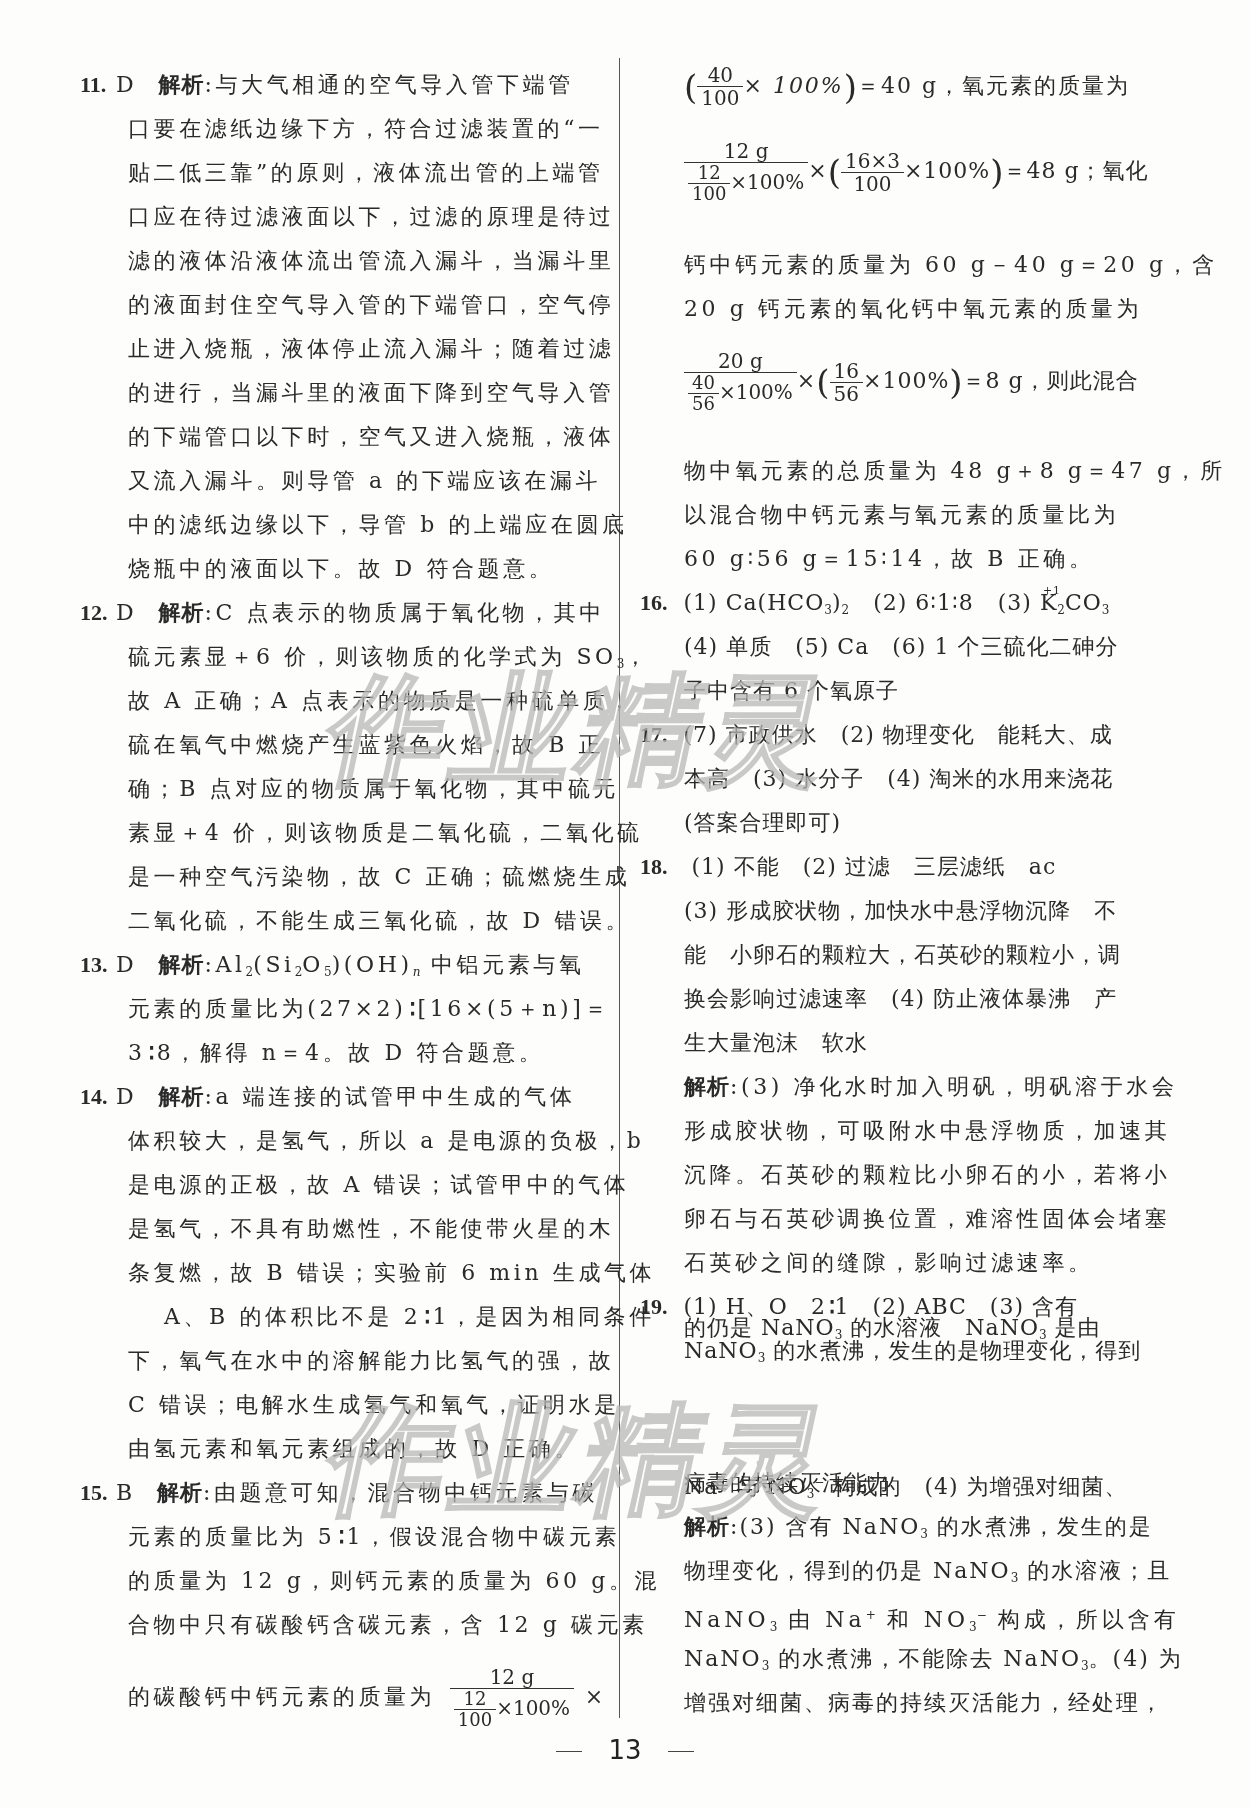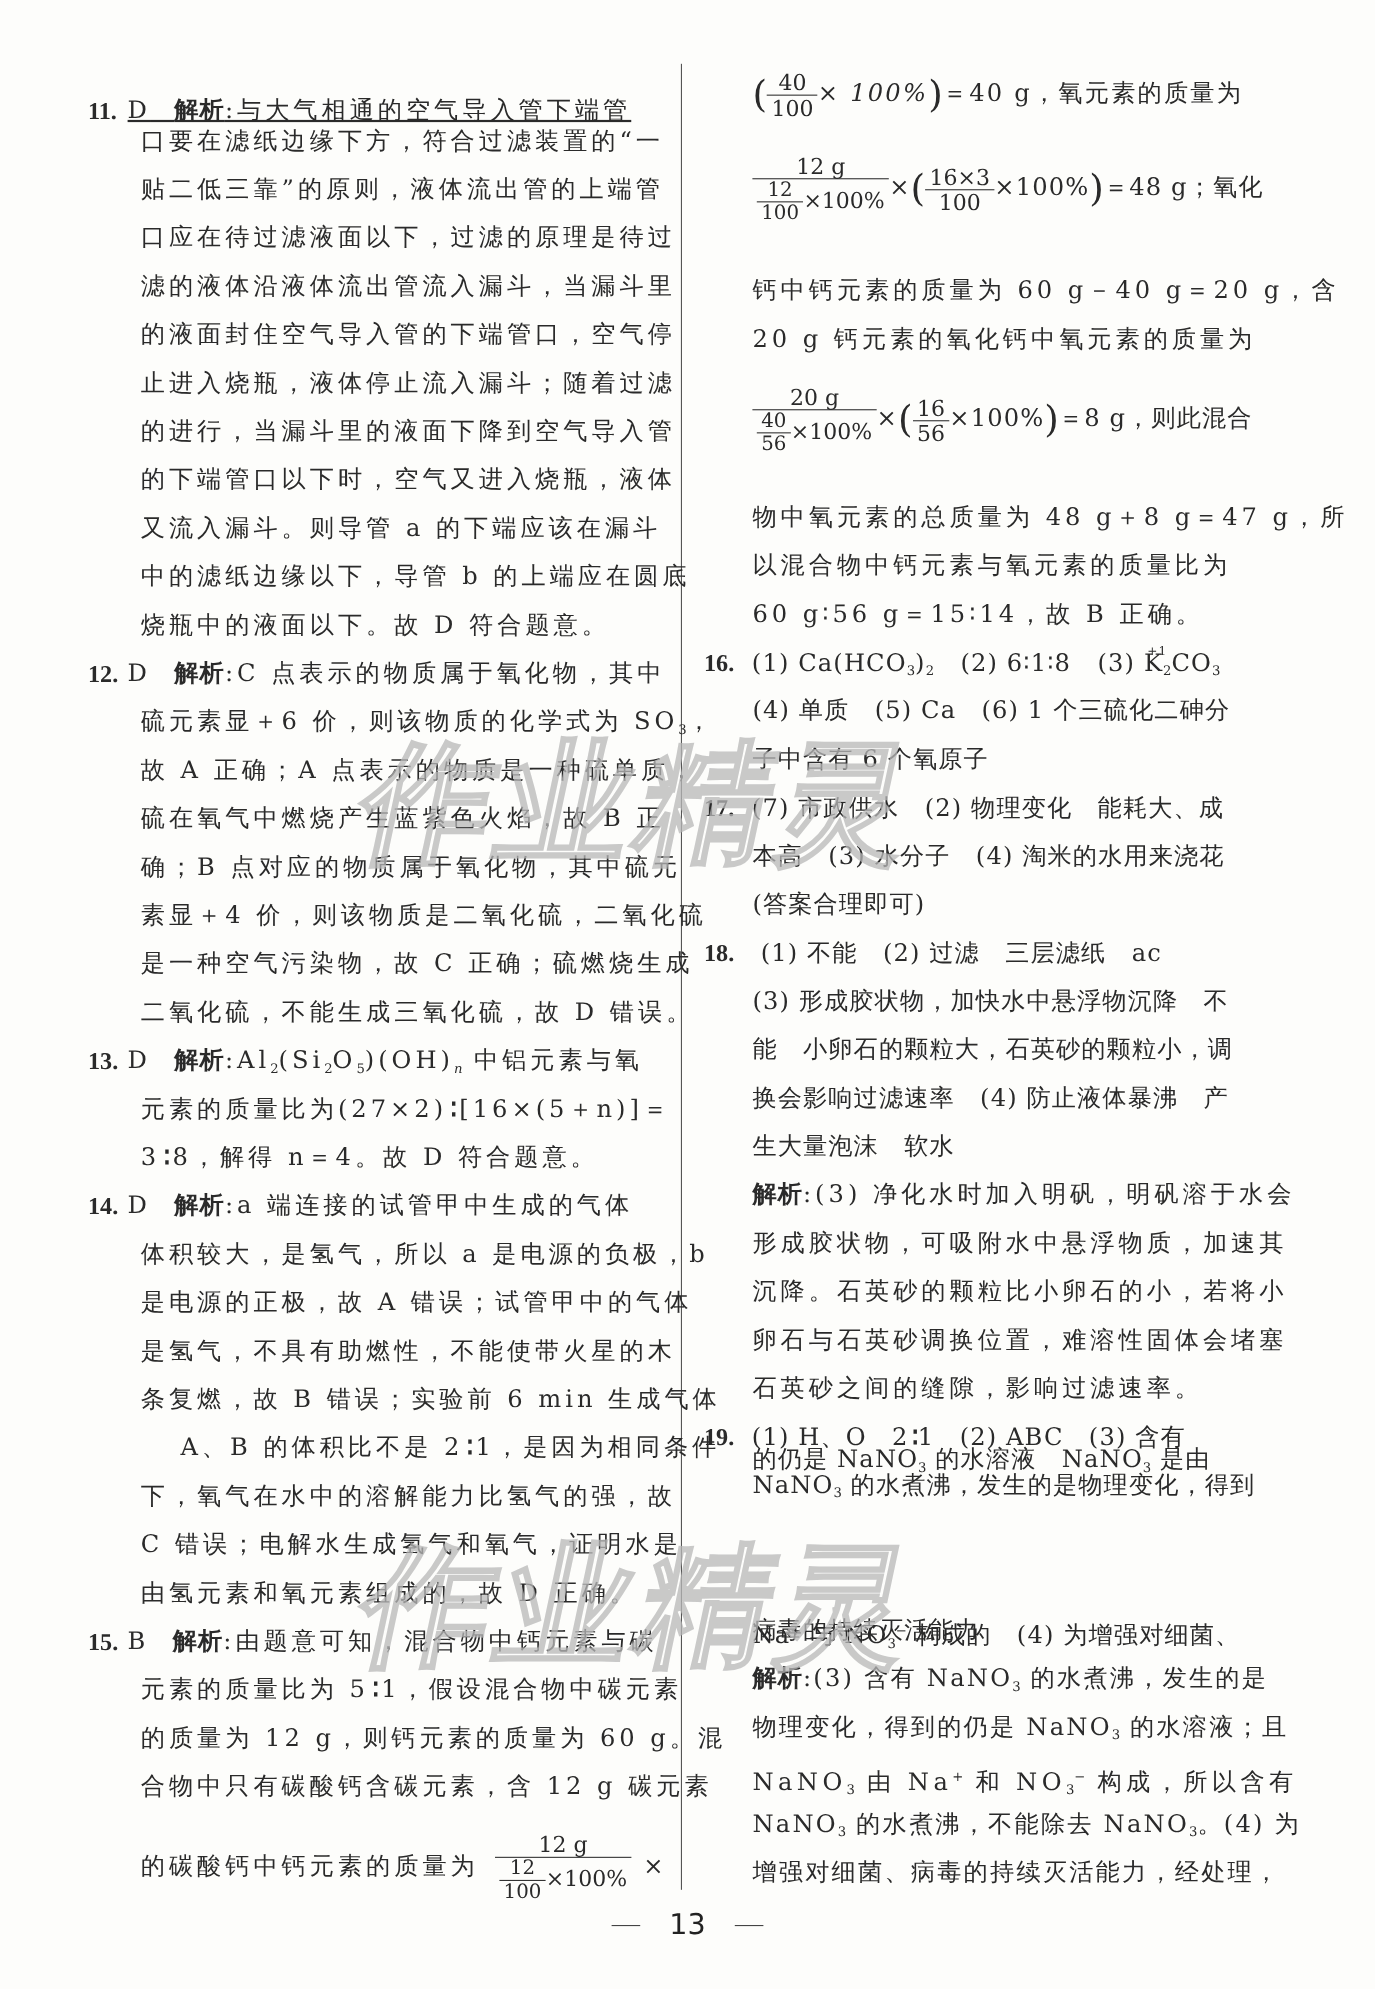--- a/index.html
+++ b/index.html
@@ -35,21 +35,21 @@
   .kcharge { position: relative; display: inline-block; }
   .kcharge .ch { position: absolute; top: -12px; left: 3px; font-size: 11px; }
 </style>
 </head>
 <body>
 
 <div class="divider"></div>
 
 <div class="col col-left">
 
-  <div class="line" style="top:86px;text-decoration:underline;">
+  <div class="line" style="top:70px;">
     <span class="qnum" style="left:-20px;">11.</span>
     <span style="margin-left:16px;">D</span><span>&nbsp;&nbsp;</span><span class="kw">解析</span><span>:</span><span>与大气相通的空气导入管下端管</span>
   </div>
   <div class="line ind" style="top:114px;">口要在滤纸边缘下方，符合过滤装置的“一</div>
   <div class="line ind" style="top:158px;">贴二低三靠”的原则，液体流出管的上端管</div>
   <div class="line ind" style="top:202px;">口应在待过滤液面以下，过滤的原理是待过</div>
   <div class="line ind" style="top:246px;">滤的液体沿液体流出管流入漏斗，当漏斗里</div>
   <div class="line ind" style="top:290px;">的液面封住空气导入管的下端管口，空气停</div>
   <div class="line ind" style="top:334px;">止进入烧瓶，液体停止流入漏斗；随着过滤</div>
   <div class="line ind" style="top:378px;">的进行，当漏斗里的液面下降到空气导入管</div>

